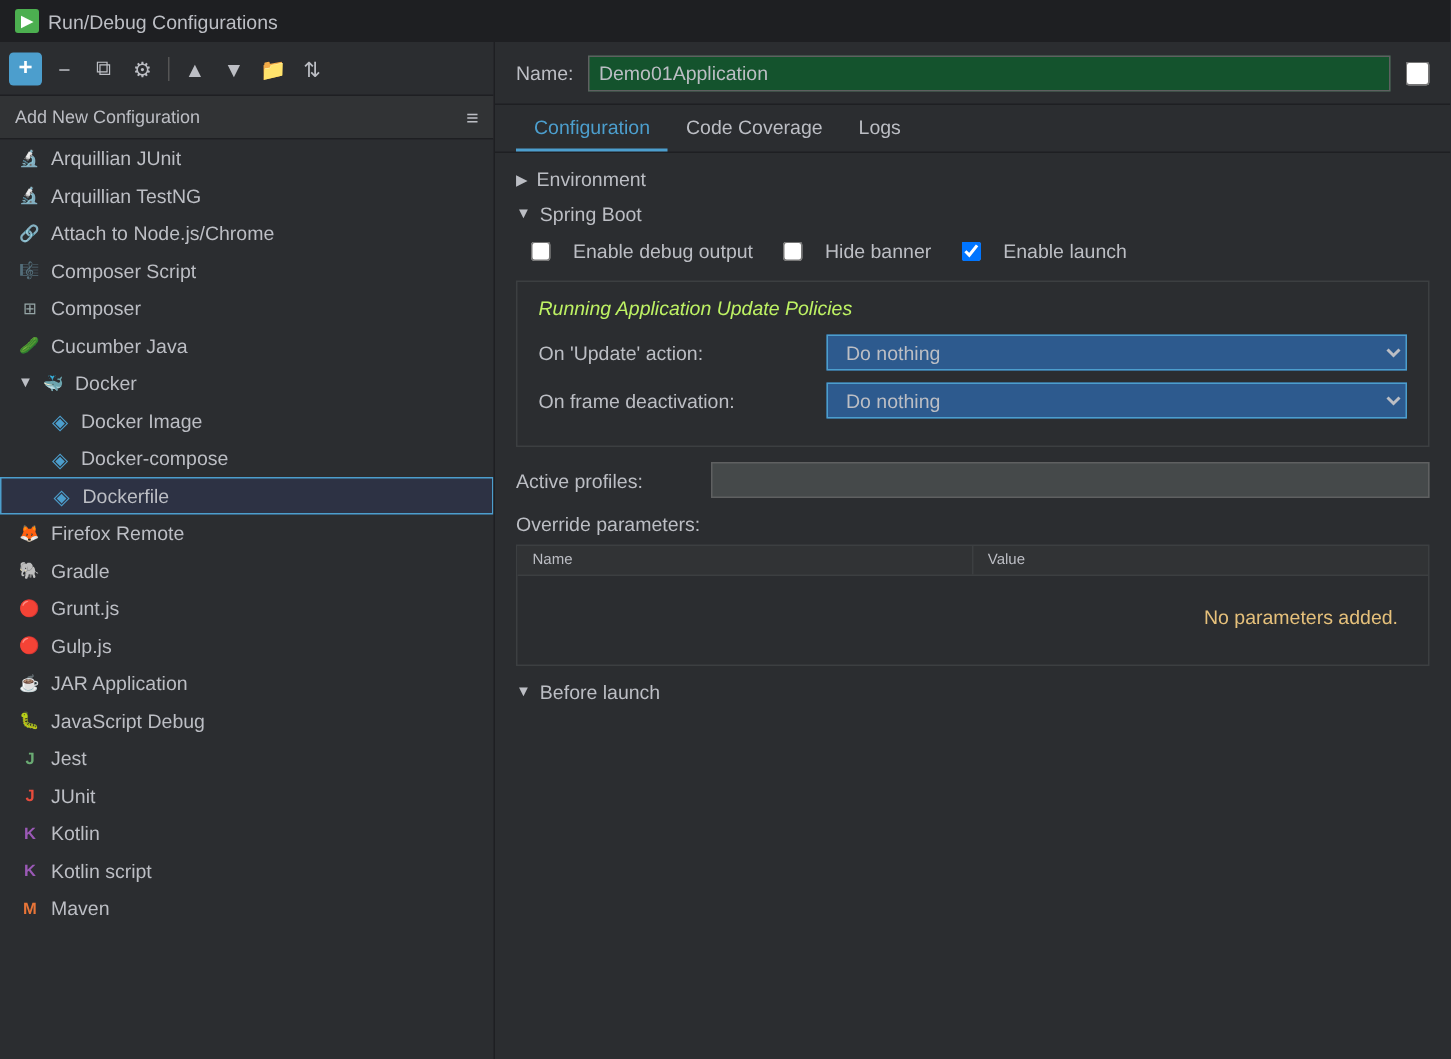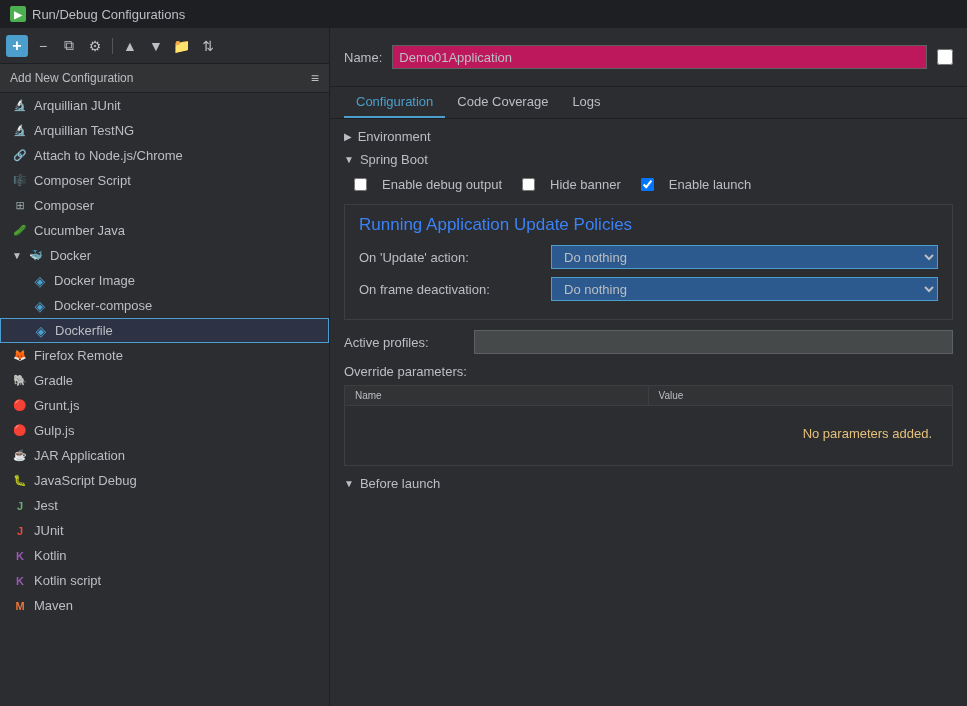--- a/index.html
+++ b/index.html
@@ -156,29 +156,29 @@
       overflow: hidden;
     }
 
     
     .name-row {
       display: flex;
       align-items: center;
       padding: 8px 14px;
       gap: 10px;
       border-bottom: 1px solid #1e1f22;
-      height: 59px;
+      height: 42px;
     }
     .name-label {
       color: #bcbec4;
       font-size: 13px;
     }
     .name-input {
       flex: 1;
-      background: #be185d;
+      background: #14532d;
       border: 1px solid #5f6061;
       color: #bcbec4;
       padding: 2px 6px;
       font-size: 13px;
       height: 24px;
       outline: none;
     }
     .name-checkbox {
       width: 16px;
       height: 16px;
@@ -283,23 +283,24 @@
       height: 13px;
     }
 
     
     .policies-section {
       margin: 6px 0;
       border: 1px solid #3c3f41;
       padding: 10px 14px;
     }
     .policies-title {
-      color: #3b82f6;
-      font-size: 17px;
+      color: #bef264;
+      font-size: 13px;
       margin-bottom: 10px;
+      font-style: italic;
     }
     .policy-row {
       display: flex;
       align-items: center;
       margin-bottom: 8px;
       gap: 22px;
     }
     .policy-label {
       color: #bcbec4;
       font-size: 13px;

